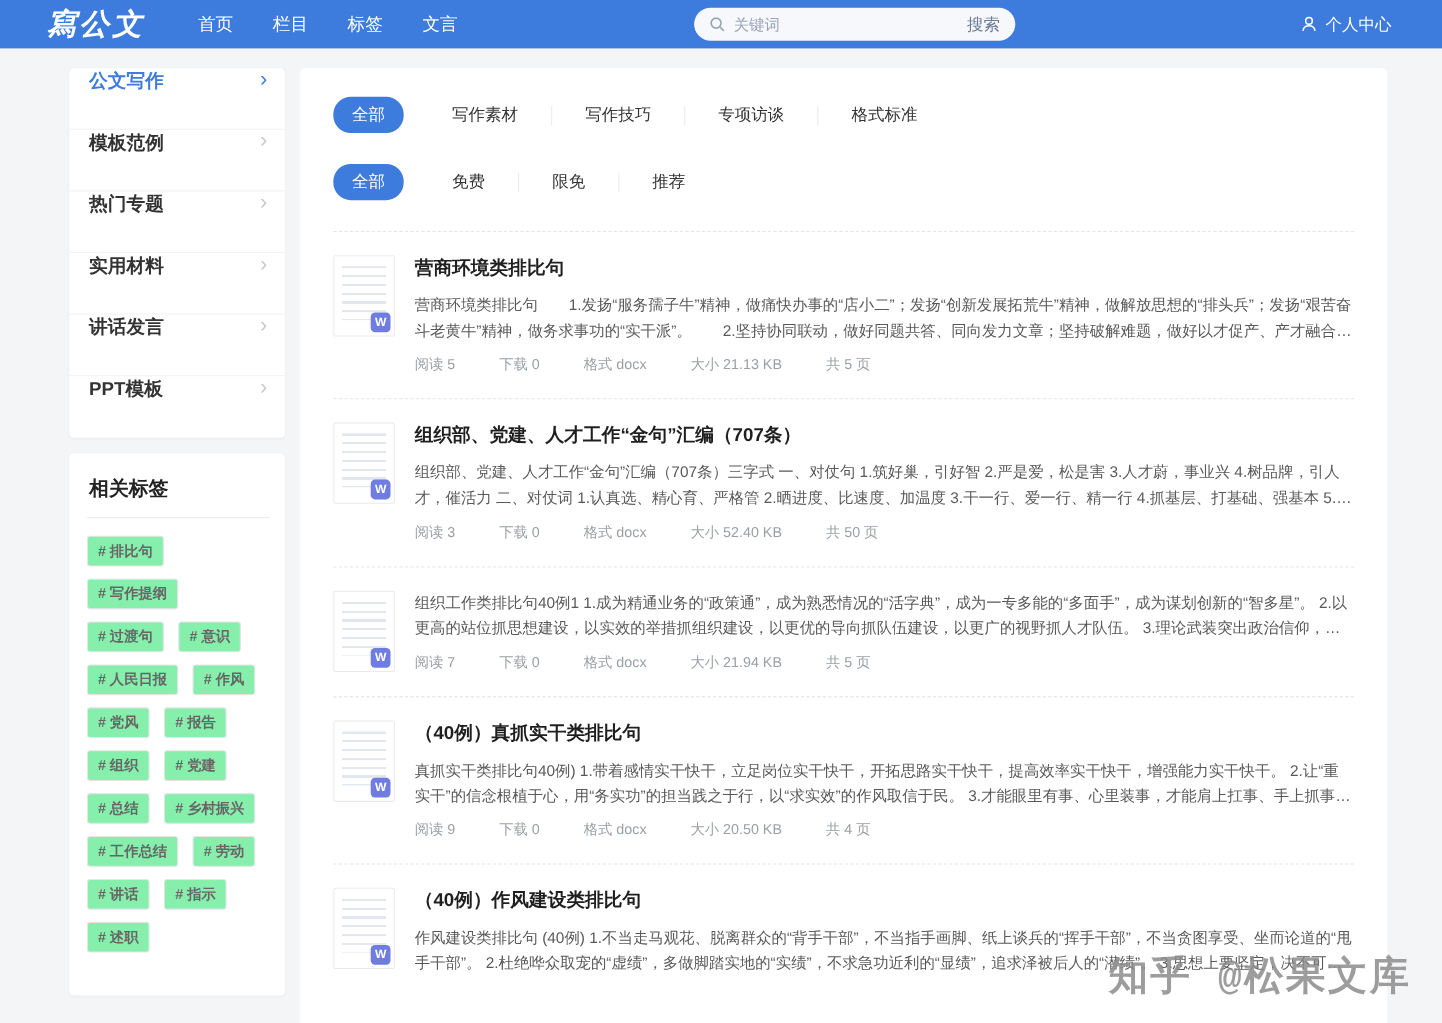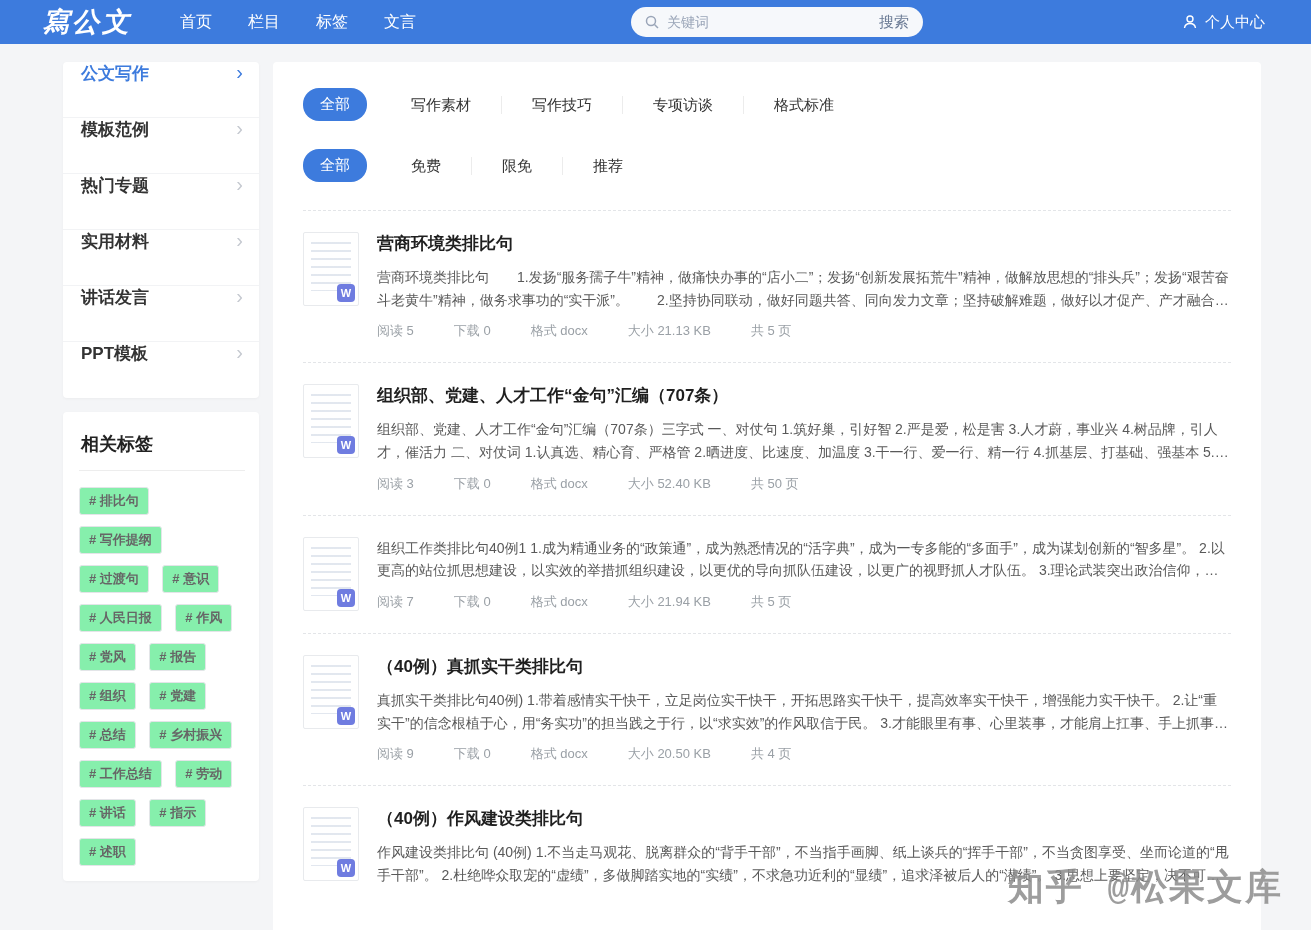--- a/index.html
+++ b/index.html
@@ -41,21 +41,21 @@
   .menu-item {
     height:56px; display:flex; align-items:flex-start; justify-content:space-between;
     padding:0 16px 0 18px; border-bottom:1px solid #f2f3f5;
     font-size:17px; font-weight:bold; color:#333; cursor:pointer;
   }
   .menu-item:last-child { border-bottom:none; }
   .menu-item.active { color:#3d7bdd; }
   .chev { font-size:20px; color:#c5c9d0; font-weight:normal; line-height:1; }
   .menu-item.active .chev { color:#3d7bdd; }
   
-  .tags-card { margin-top:14px; padding:14px 14px 4px 16px; }
+  .tags-card { margin-top:14px; padding:14px 14px 28px 16px; }
   .tags-title {
     font-size:18px; font-weight:bold; color:#222;
     padding:6px 2px 14px; border-bottom:1px solid #ededed; margin-bottom:16px;
   }
   .tag {
     display:inline-block; border:1px solid #e3e5e8; border-radius:3px;
     padding:4px 9px; margin:0 9px 11px 0; font-size:13px; color:#666;
     background:#86efac; cursor:pointer; white-space:nowrap;font-weight:bold;
   }
   

